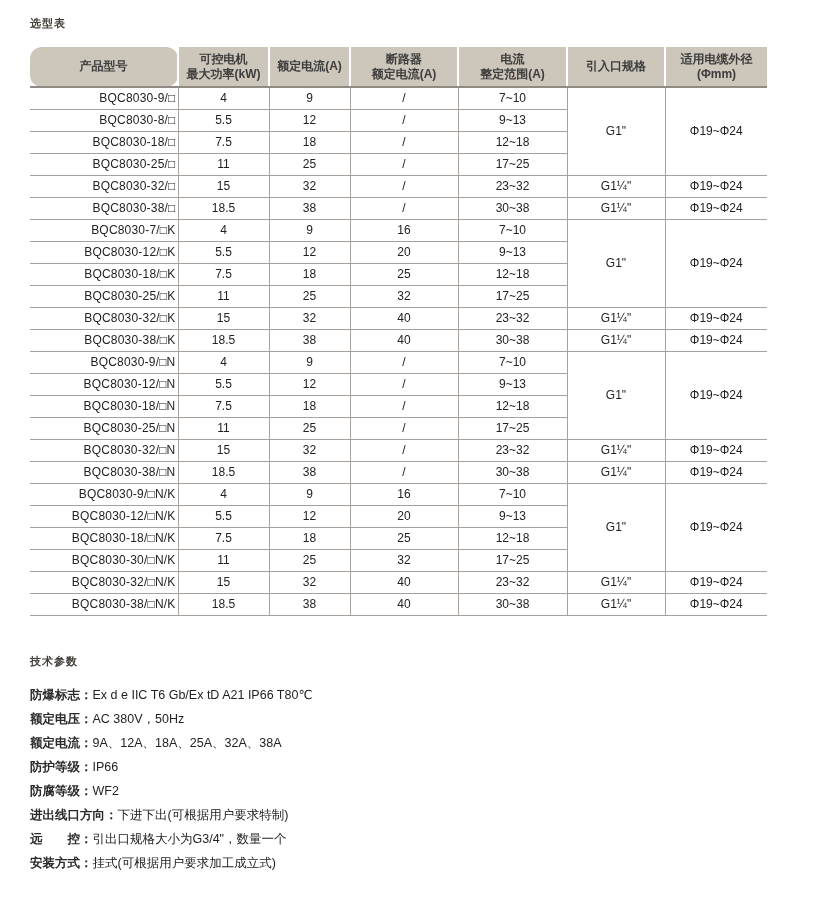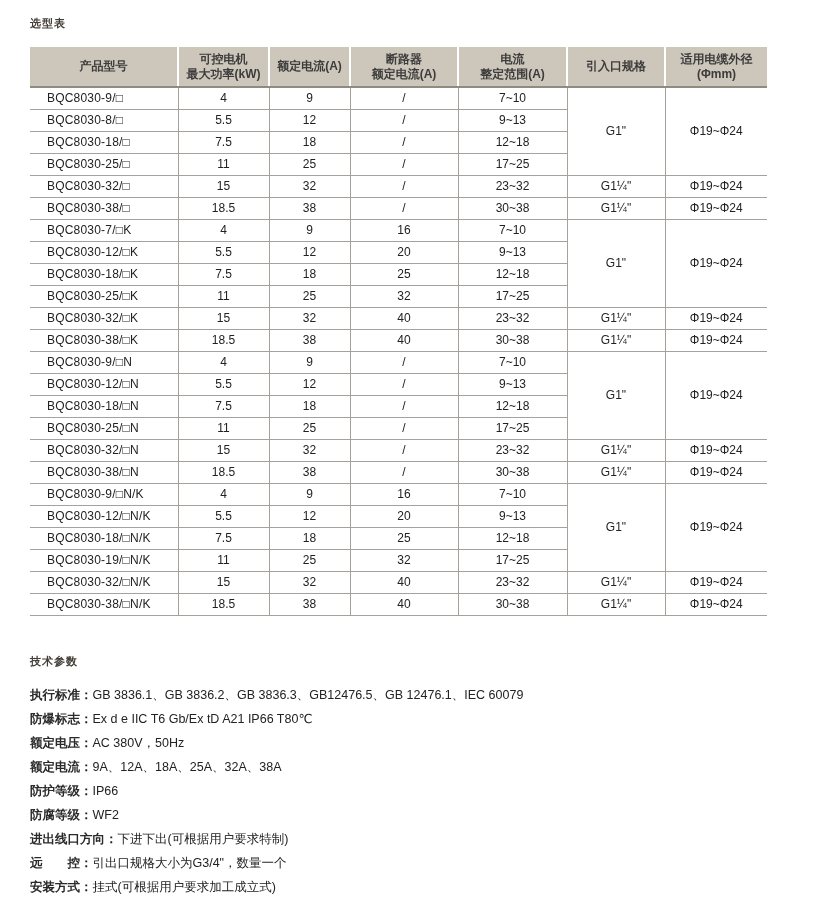--- a/index.html
+++ b/index.html
@@ -43,37 +43,37 @@
     font-size: 12px;
     font-weight: bold;
     height: 40px;
     padding: 2px 2px;
     text-align: center;
     vertical-align: middle;
     line-height: 15px;
     border-left: 2px solid #ffffff;
     border-bottom: 2px solid #8f8a82;
   }
-  .sel-table thead th:first-child { border-left: none; }
+  .sel-table thead th:first-child { border-left: none; border-radius: 12px; }
 
   .sel-table td {
     font-size: 12px;
     color: #222222;
     height: 22px;
     padding: 1px 2px;
     text-align: center;
     vertical-align: middle;
     border-top: 1px solid #a6a19a;
     border-left: 1px solid #a6a19a;
     background: #ffffff;
   }
   .sel-table tbody tr:first-child td { border-top: none; }
   .sel-table td:first-child { border-left: none; }
   .sel-table td.model {
-    text-align: left;
+    text-align: right;
     padding-left: 17px;
     letter-spacing: 0.2px;
   }
   .sel-table tbody { border-bottom: 1px solid #a6a19a; }
 
   .tech-list { margin-top: 14px; }
   .tech-row {
     font-size: 12.5px;
     line-height: 24px;
     color: #222222;
@@ -273,21 +273,21 @@
           <td>9~13</td>
         </tr>
         <tr>
           <td class="model">BQC8030-18/□N/K</td>
           <td>7.5</td>
           <td>18</td>
           <td>25</td>
           <td>12~18</td>
         </tr>
         <tr>
-          <td class="model">BQC8030-19/□N/K</td>
+          <td class="model">BQC8030-30/□N/K</td>
           <td>11</td>
           <td>25</td>
           <td>32</td>
           <td>17~25</td>
         </tr>
         <tr>
           <td class="model">BQC8030-32/□N/K</td>
           <td>15</td>
           <td>32</td>
           <td>40</td>
@@ -303,21 +303,20 @@
           <td>30~38</td>
           <td>G1¼"</td>
           <td>Φ19~Φ24</td>
         </tr>
       </tbody>
   </table>
 
   <h2 class="section-title" id="tech-title">技术参数</h2>
 
   <div class="tech-list">
-      <div class="tech-row"><span class="t-label">执行标准</span><span class="t-colon">：</span><span class="t-value">GB 3836.1、GB 3836.2、GB 3836.3、GB12476.5、GB 12476.1、IEC 60079</span></div>
       <div class="tech-row"><span class="t-label">防爆标志</span><span class="t-colon">：</span><span class="t-value">Ex d e IIC T6 Gb/Ex tD A21 IP66 T80℃</span></div>
       <div class="tech-row"><span class="t-label">额定电压</span><span class="t-colon">：</span><span class="t-value">AC 380V，50Hz</span></div>
       <div class="tech-row"><span class="t-label">额定电流</span><span class="t-colon">：</span><span class="t-value">9A、12A、18A、25A、32A、38A</span></div>
       <div class="tech-row"><span class="t-label">防护等级</span><span class="t-colon">：</span><span class="t-value">IP66</span></div>
       <div class="tech-row"><span class="t-label">防腐等级</span><span class="t-colon">：</span><span class="t-value">WF2</span></div>
       <div class="tech-row"><span class="t-label">进出线口方向</span><span class="t-colon">：</span><span class="t-value">下进下出(可根据用户要求特制)</span></div>
       <div class="tech-row"><span class="t-label">远　　控</span><span class="t-colon">：</span><span class="t-value">引出口规格大小为G3/4"，数量一个</span></div>
       <div class="tech-row"><span class="t-label">安装方式</span><span class="t-colon">：</span><span class="t-value">挂式(可根据用户要求加工成立式)</span></div>
     </div>
 

